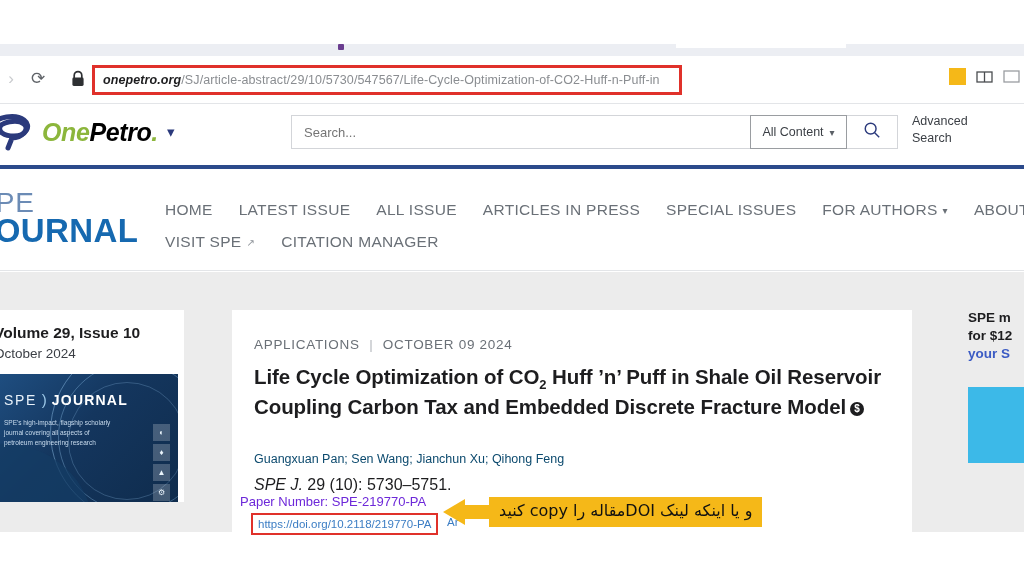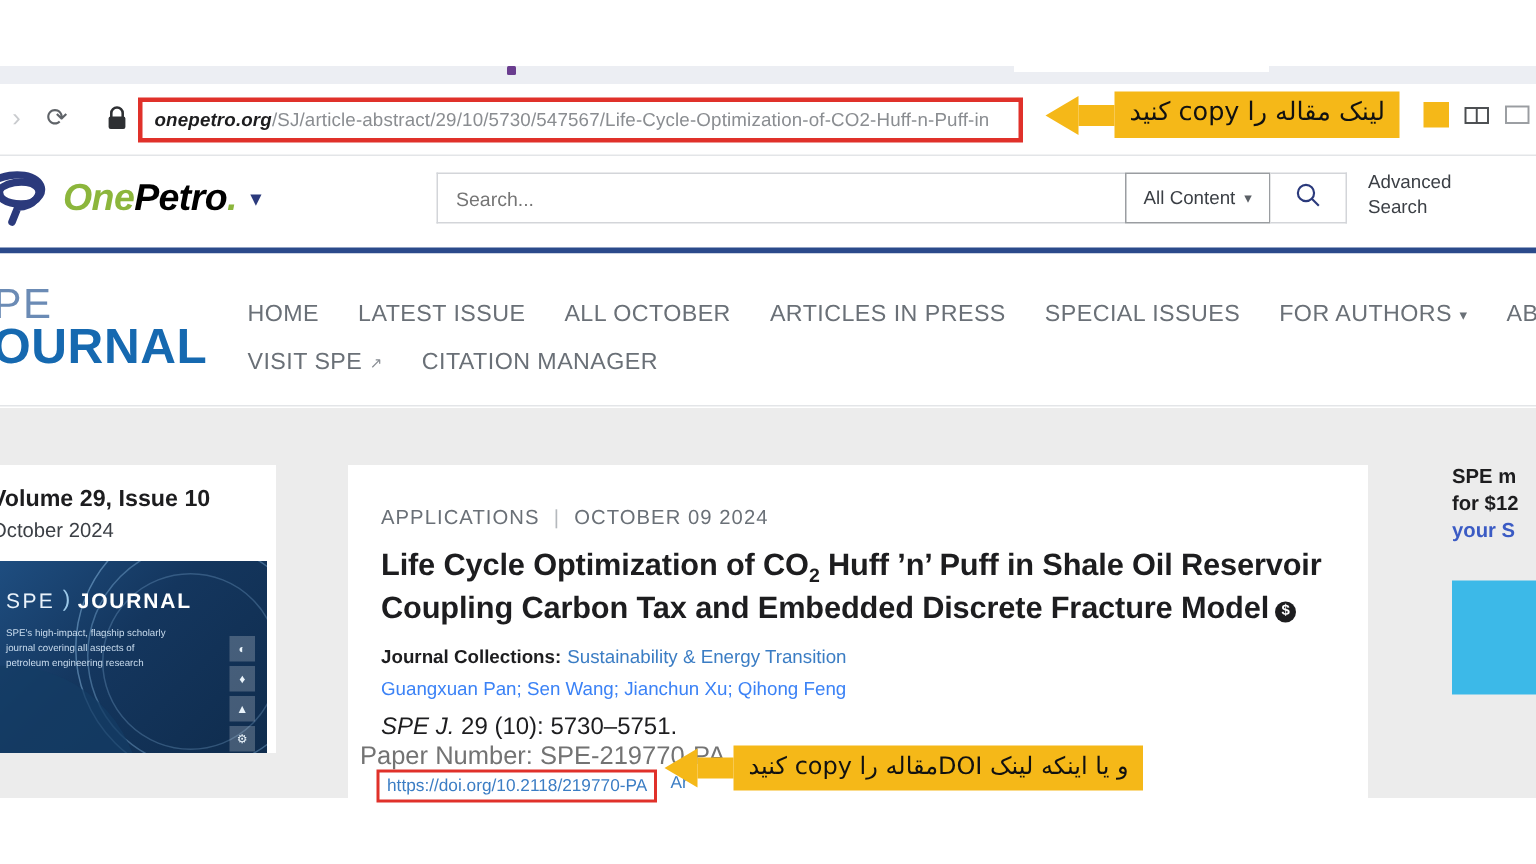--- a/index.html
+++ b/index.html
@@ -159,24 +159,24 @@
   .art-title {
     position:absolute; left:22px; top:54px; width:640px;
     font-size:20.5px; font-weight:bold; color:#1d1d1f; line-height:1.28; letter-spacing:-.1px;
   }
   .art-title sub { font-size:13px; vertical-align:sub; }
   .coin { display:inline-block; width:14px; height:14px; border-radius:50%;
     background:#1d1d1f; color:#fff; font-size:10px; line-height:14px; text-align:center;
     font-weight:bold; vertical-align:2px; margin-left:4px; }
   .meta-coll { position:absolute; left:22px; top:121px; font-size:12.5px; color:#1d1d1f; font-weight:bold; }
   .meta-coll a { color:#3b7dc4; font-weight:normal; text-decoration:none; margin-left:4px; }
-  .meta-auth { position:absolute; left:22px; top:142px; font-size:12.5px; color:#3b82f6; }
+  .meta-auth { position:absolute; left:22px; top:142px; font-size:12.5px; color:#0c4a6e; }
   .meta-cite { position:absolute; left:22px; top:166px; font-size:16px; color:#1d1d1f; }
   .meta-cite i { font-style:italic; }
-  .meta-paper { position:absolute; left:8px; top:184px; font-size:17px; color:#737373; }
+  .meta-paper { position:absolute; left:8px; top:184px; font-size:13px; color:#6d28d9; }
   .doi-box {
     position:absolute; left:19px; top:203px; height:22px;
     border:2px solid #e0312a; display:flex; align-items:center; padding:0 5px;
   }
   .doi-box a { font-size:11.5px; color:#3b7dc4; text-decoration:none; }
   .art-extra { position:absolute; left:215px; top:206px; font-size:11.5px; color:#3b7dc4; }
 
   .right-col { position:absolute; left:968px; top:310px; width:120px; }
   .promo-l1 { font-size:13.5px; font-weight:bold; color:#1d1d1f; white-space:nowrap; }
   .promo-l2 { font-size:13.5px; font-weight:bold; color:#1d1d1f; white-space:nowrap; margin-top:3px; }
@@ -218,25 +218,20 @@
           <line x1="8.5" y1="4" x2="8.5" y2="14" stroke="#4a4d50" stroke-width="1.3"></line>
         </svg>
     </span>
     <span class="tb-ic">
       <svg viewBox="0 0 17 17" width="17" height="17">
           <rect x="1" y="3" width="15" height="11" fill="none" stroke="#9a9da1" stroke-width="1.3"></rect>
         </svg>
     </span>
   </div>
 
-  <div class="callout" id="callout-url">
-    <div class="arrow"></div>
-    <div class="arrow-stem"></div>
-    <div class="bubble">لینک مقاله را copy کنید</div>
-  </div>
 
   <div class="op-header"></div>
 
   <div class="op-logo">
     <span class="op-mark">
       <svg viewBox="0 0 56 40" width="56" height="40">
         <path d="M2 14 C6 4, 26 2, 34 8 C42 14, 36 24, 24 24 C14 24, 8 20, 10 14" fill="none" stroke="#2b3a7c" stroke-width="5" stroke-linecap="round"></path>
         <path d="M8 18 C10 9, 28 7, 34 12 C40 17, 32 26, 22 26 L18 36" fill="none" stroke="#2b3a7c" stroke-width="5" stroke-linecap="round"></path>
       </svg>
     </span>
@@ -275,21 +270,21 @@
 
   <div class="jlinks">
     <div class="jrow">
       <span class="jlink">
           <span>HOME</span>
         </span>
       <span class="jlink">
           <span>LATEST ISSUE</span>
         </span>
       <span class="jlink">
-          <span>ALL OCTOBER</span>
+          <span>ALL ISSUE</span>
         </span>
       <span class="jlink">
           <span>ARTICLES IN PRESS</span>
         </span>
       <span class="jlink">
           <span>SPECIAL ISSUES</span>
         </span>
       <span class="jlink">
           <span>FOR AUTHORS</span>
           <span class="cv">▾</span>
@@ -337,21 +332,20 @@
 
   <div class="article-card">
     <div class="eyebrow">
       <span>APPLICATIONS</span>
       <span class="sep">|</span>
       <span>OCTOBER 09 2024</span>
     </div>
 
     <div class="art-title"><span>Life Cycle Optimization of CO</span><sub>2</sub><span> Huff ’n’ Puff in Shale Oil Reservoir Coupling Carbon Tax and Embedded Discrete Fracture Model</span><span class="coin">$</span></div>
 
-    <div class="meta-coll"><span>Journal Collections:</span><a href="#">Sustainability &amp; Energy Transition</a></div>
 
     <div class="meta-auth">Guangxuan Pan; Sen Wang; Jianchun Xu; Qihong Feng</div>
 
     <div class="meta-cite"><i>SPE J.</i><span> 29 (10): 5730–5751.</span></div>
 
     <div class="meta-paper">Paper Number: SPE-219770-PA</div>
 
     <div class="doi-box">
       <a href="#">https://doi.org/10.2118/219770-PA</a>
     </div>

